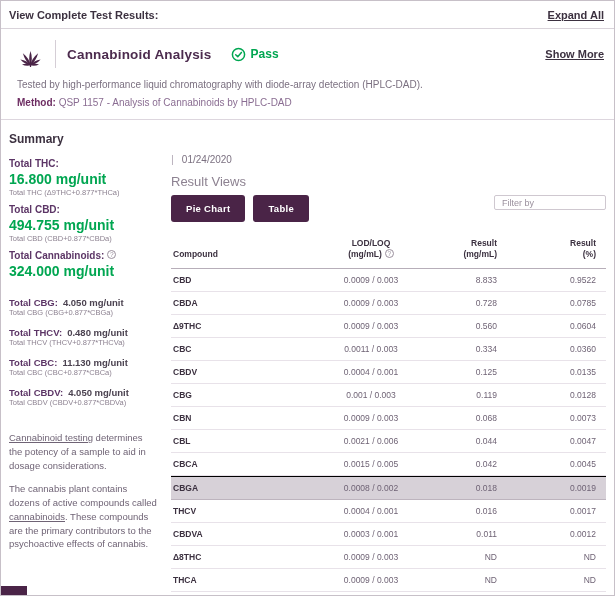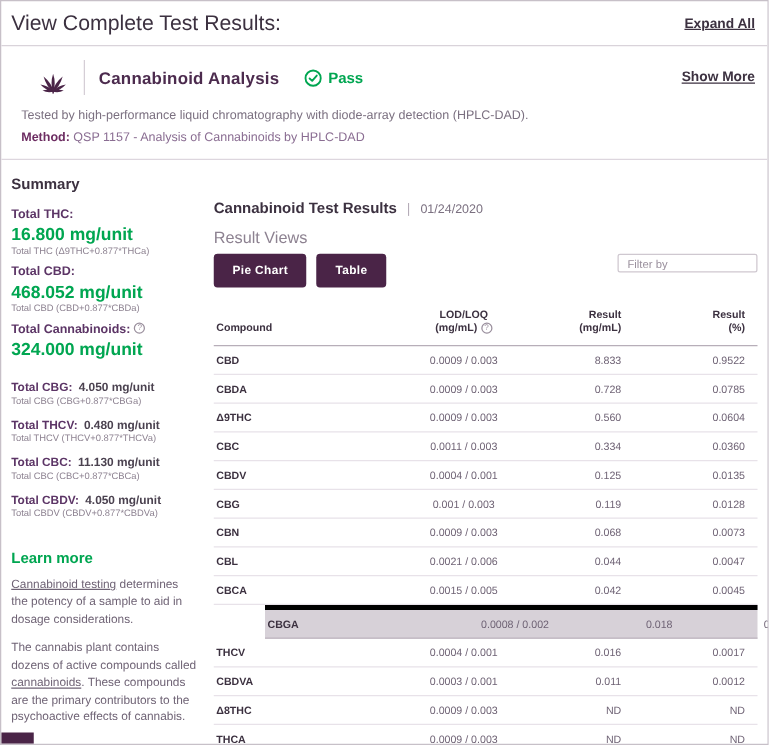--- a/index.html
+++ b/index.html
@@ -5,24 +5,24 @@
   * { margin:0; padding:0; box-sizing:border-box; }
   html,body { background:#f2f0f2; }
   body { font-family:"Liberation Sans", sans-serif; }
   .page {
     position:relative; width:615px; height:596px; background:#fff;
     border:1px solid #c7c0c8; overflow:hidden; color:#3c3140;
   }
   
   .top-bar { display:flex; justify-content:space-between; align-items:center;
     padding:8px 10px 7px 8px; border-bottom:1px solid #d9d3da; }
-  .top-bar .title { font-size:17px; font-weight:400; color:#3c3140;text-align:right; }
+  .top-bar .title { font-size:11px; font-weight:700; color:#3c3140;text-align:right; }
   .link { font-size:11px; font-weight:700; color:#3c3140; text-decoration:underline; cursor:pointer; }
   
-  .section-header { display:flex; align-items:center; gap:11px; padding:11px 10px 0 28px; }
+  .section-header { display:flex; align-items:center; gap:11px; padding:11px 10px 0 16px; }
   .leaf { color:var(--brand-purple,#4a2447); display:flex; }
   .vdiv { width:1px; height:28px; background:#d5ced6; }
   .section-title { font-size:13.5px; font-weight:600; color:#4c2b4e; letter-spacing:.2px; }
   .pass-badge { display:flex; align-items:center; gap:5px; color:var(--accent-green,#00a651);
     font-size:12px; font-weight:700; margin-left:8px; }
   .show-more { margin-left:auto; }
   
   .desc { padding:11px 14px 0 16px; font-size:10px; color:#7b7080; }
   .method { padding:7px 14px 11px 16px; font-size:10px; color:#8a6d92; }
   .method b { color:#6d2d62; font-weight:700; }
@@ -66,21 +66,21 @@
   .t-header { align-items:end; border-bottom:1px solid #b7aeb9; padding:4px 0 7px;
     font-size:8.5px; font-weight:700; color:#3c3140; line-height:1.35; }
   .c-lod { text-align:center; }
   .c-rmg { text-align:right; padding-right:24px; }
   .c-rpct { text-align:right; padding-right:10px; }
   .c-compound { padding-left:2px; }
   .t-row { align-items:center; padding:6px 0; border-bottom:1px solid #e8e2e9;
     font-size:8.5px; color:#6f6375; cursor:pointer; }
   .t-row .c-compound { font-weight:700; color:#3c3140; }
   .t-row.highlight { background:var(--highlight-row,#d7d1d8);
-    border-top:4px solid #000000; border-bottom:1px solid #bdb4be;margin-left:41px; }
+    border-top:1px solid #000000; border-bottom:1px solid #bdb4be; }
   .t-footer { padding:8px 0; font-size:8px; font-weight:700; color:#3c3140;
     border-bottom:1px dashed #b0a7b2; align-items:center; }
   .info-icon { display:inline-block; width:9px; height:9px; border:1px solid #9a8f9d;
     border-radius:50%; font-size:6.5px; line-height:8px; text-align:center; color:#9a8f9d;
     margin-left:3px; font-weight:400; vertical-align:1px; cursor:pointer; }
   .bottom-accent { position:absolute; left:0; bottom:0; width:26px; height:9px;
     background:var(--brand-purple,#4a2447); }
 </style>
 </head>
 <body>
@@ -137,21 +137,21 @@
           </div>
           <div class="total-value">16.800 mg/unit</div>
           <div class="total-formula">Total THC (Δ9THC+0.877*THCa)</div>
         </div>
 
         <div class="total-block">
           <div class="total-label">
             <span>Total CBD:</span>
 
           </div>
-          <div class="total-value">468.052 mg/unit</div>
+          <div class="total-value">494.755 mg/unit</div>
           <div class="total-formula">Total CBD (CBD+0.877*CBDa)</div>
         </div>
 
         <div class="total-block">
           <div class="total-label">
             <span>Total Cannabinoids:</span>
             <span class="info-icon">?</span>
           </div>
           <div class="total-value">324.000 mg/unit</div>
 
@@ -183,29 +183,27 @@
           <div class="minor-block">
             <div class="minor-line">
               <span class="minor-label">Total CBDV:</span><span class="minor-value">4.050 mg/unit</span>
             </div>
             <div class="minor-formula">Total CBDV (CBDV+0.877*CBDVa)</div>
           </div>
 
       </div>
 
       <div class="learn">
-        <div class="learn-title">Learn more</div>
         <p><a>Cannabinoid testing</a><span> determines the potency of a sample to aid in dosage considerations.</span></p>
         <p><span>The cannabis plant contains dozens of active compounds called </span><a>cannabinoids</a><span>. These compounds are the primary contributors to the psychoactive effects of cannabis.</span></p>
       </div>
     </aside>
 
     <main>
       <div class="results-head">
-        <span class="results-title">Cannabinoid Test Results</span>
         <span class="pipe">|</span>
         <span class="date">01/24/2020</span>
       </div>
       <div class="views-label">Result Views</div>
 
       <div class="tabs-row">
 
           <button class="tab-btn">Pie Chart</button>
 
           <button class="tab-btn active">Table</button>

